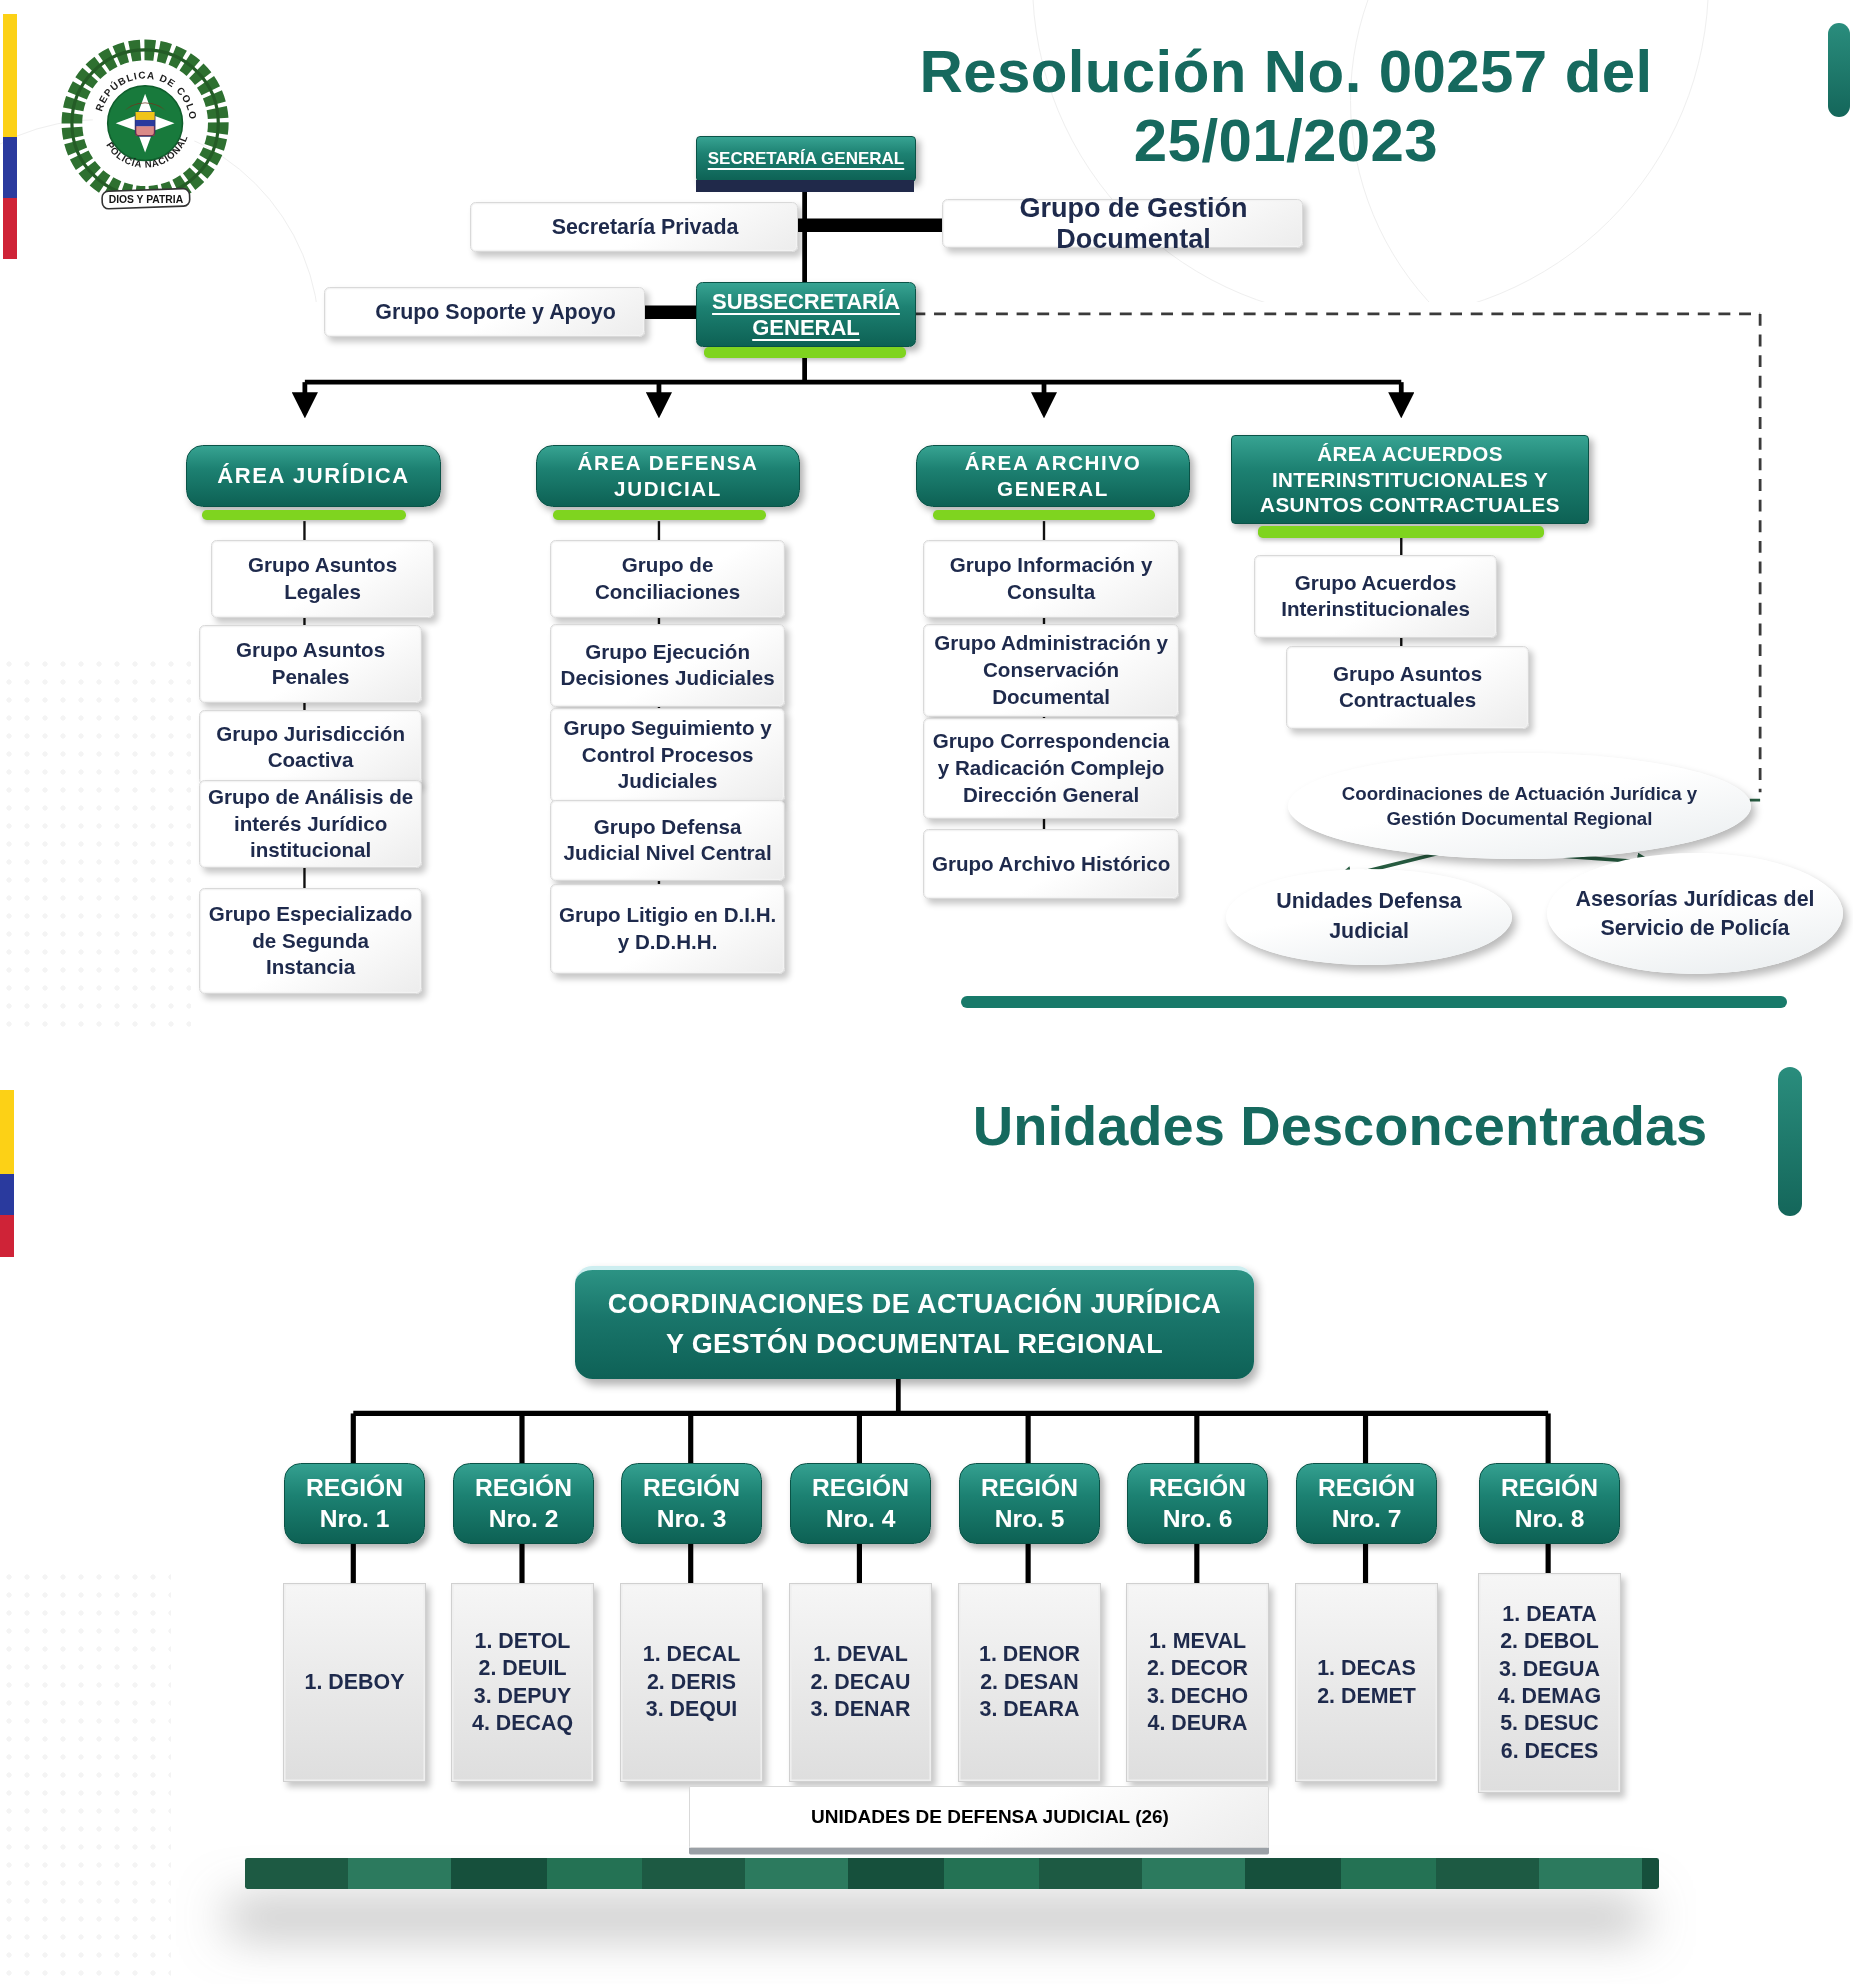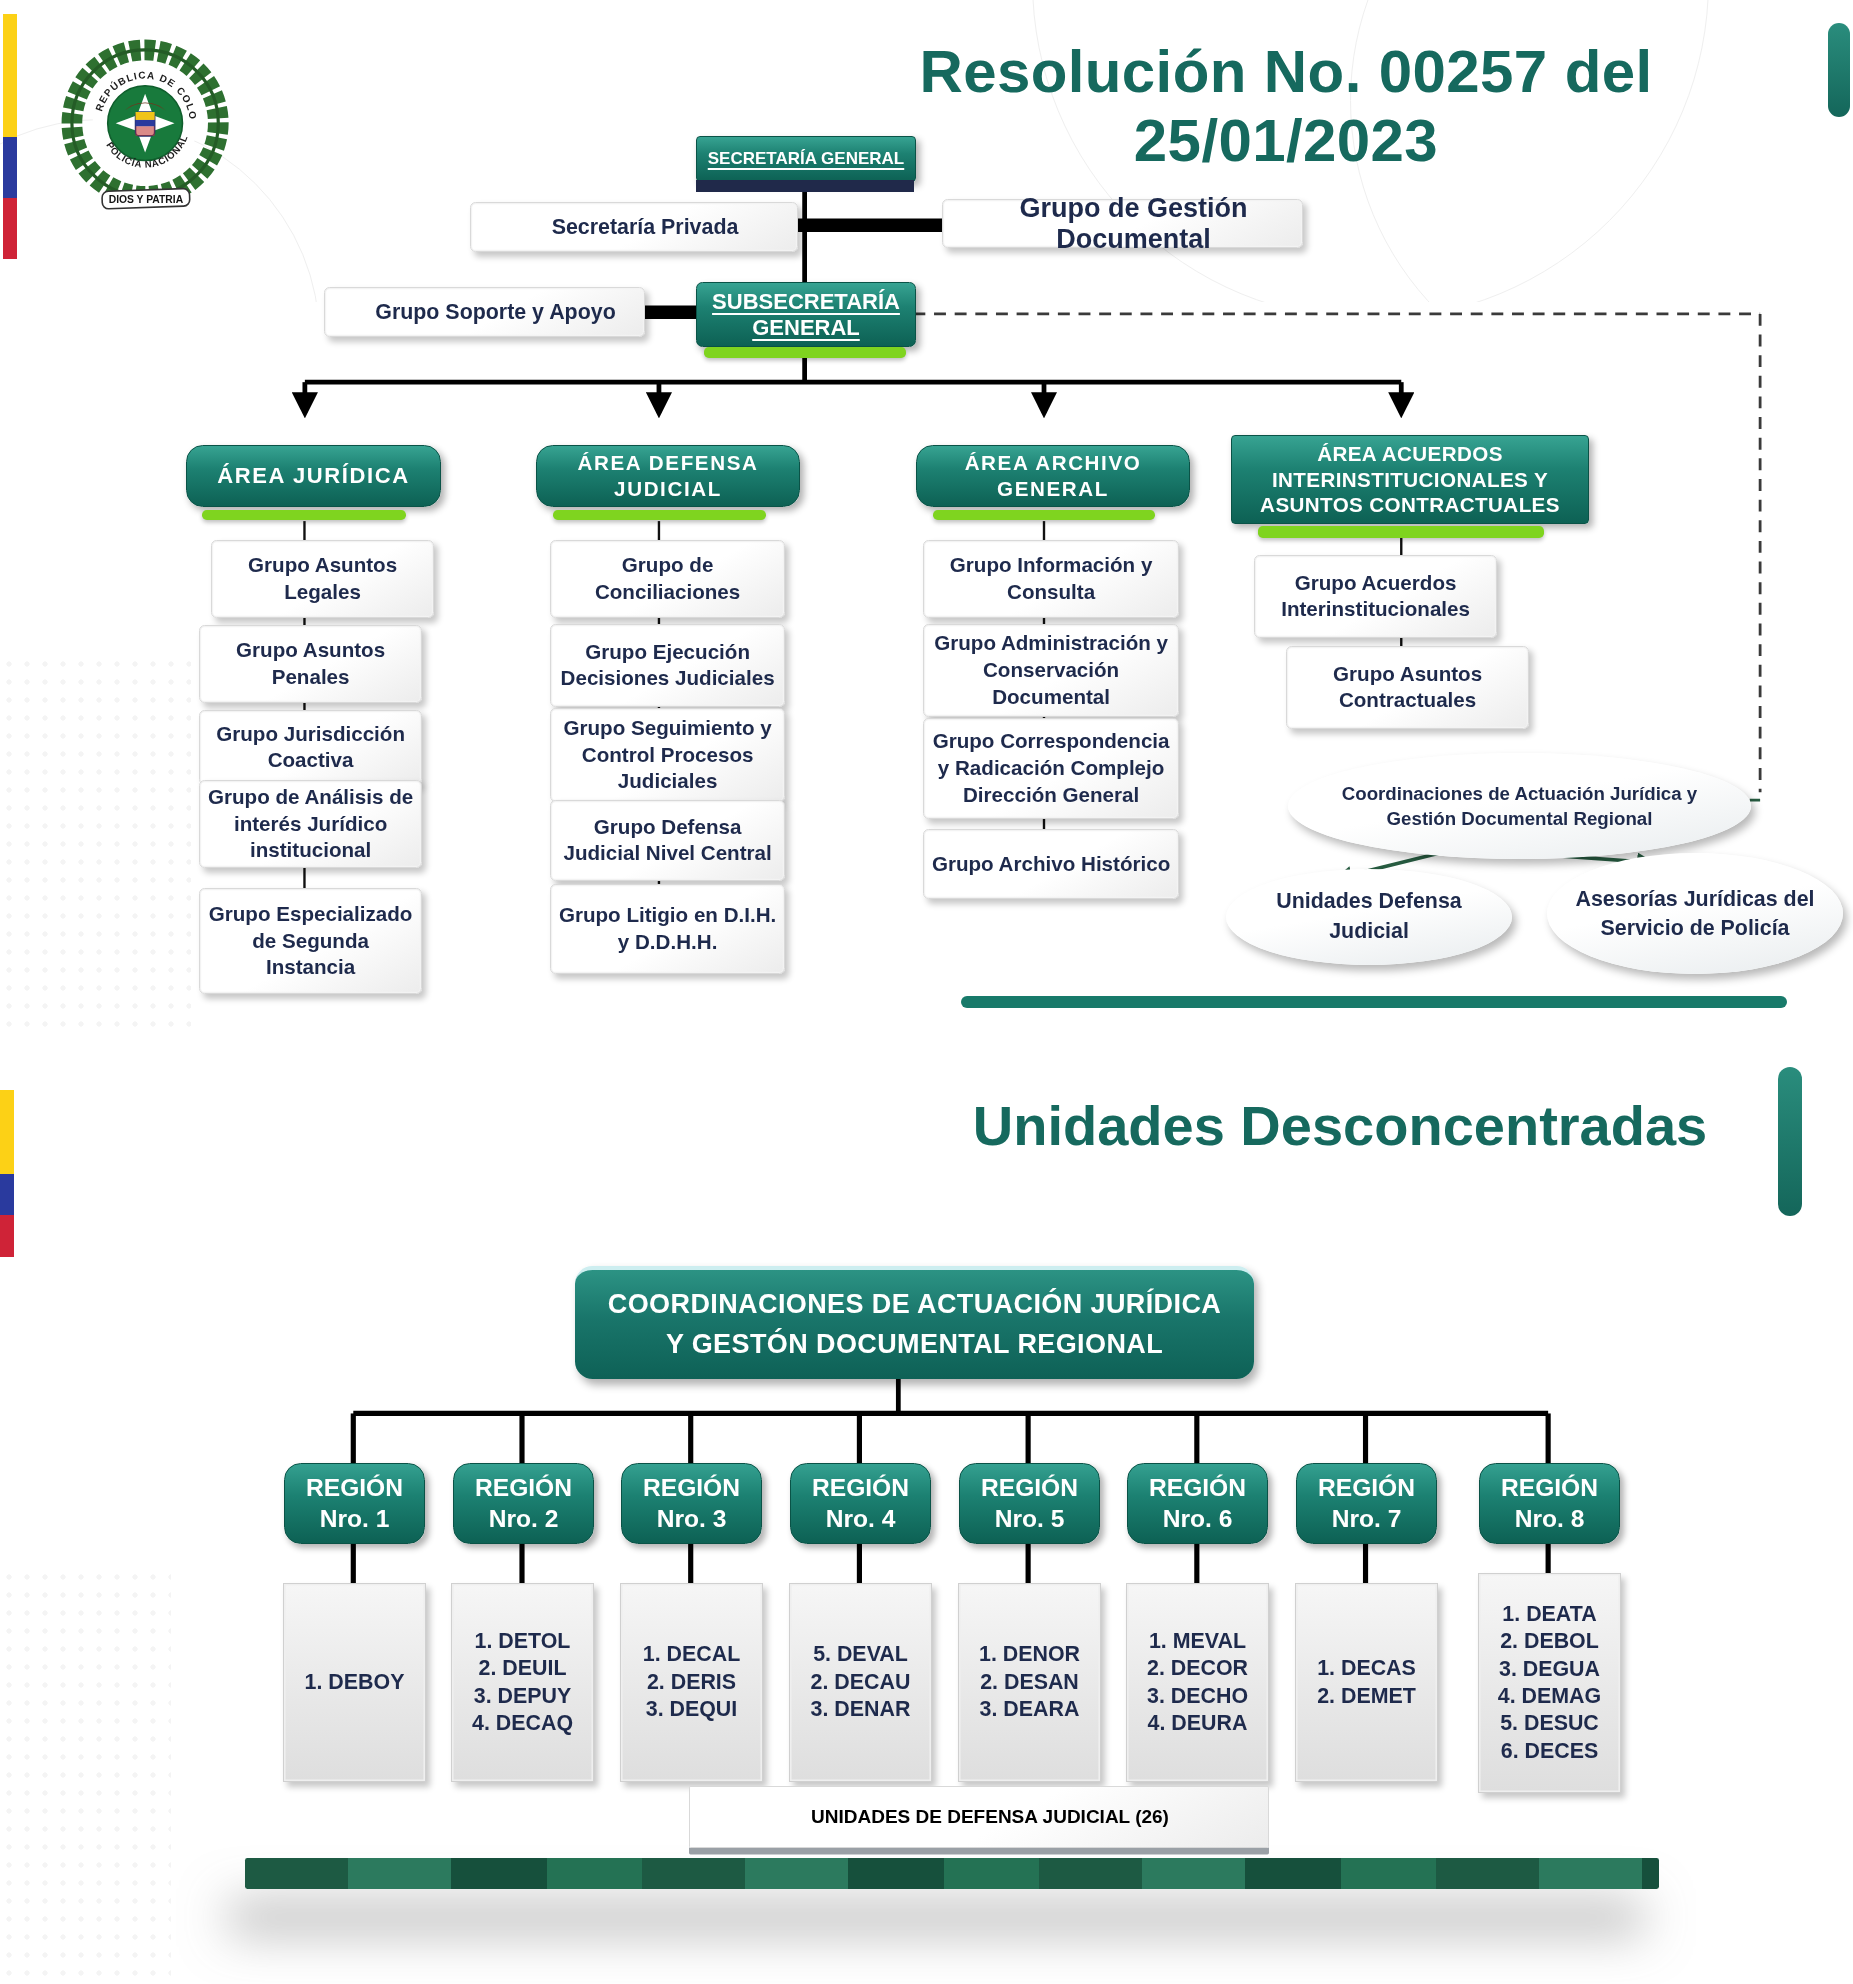--- a/index.html
+++ b/index.html
@@ -353,21 +353,21 @@
       <div class="li">2. DEUIL</div>
       <div class="li">3. DEPUY</div>
       <div class="li">4. DECAQ</div>
     </div>
   <div class="graybox z2" style="left:620px;top:1583px;width:141px;height:197px;">
       <div class="li">1. DECAL</div>
       <div class="li">2. DERIS</div>
       <div class="li">3. DEQUI</div>
     </div>
   <div class="graybox z2" style="left:789px;top:1583px;width:141px;height:197px;">
-      <div class="li">5. DEVAL</div>
+      <div class="li">1. DEVAL</div>
       <div class="li">2. DECAU</div>
       <div class="li">3. DENAR</div>
     </div>
   <div class="graybox z2" style="left:958px;top:1583px;width:141px;height:197px;">
       <div class="li">1. DENOR</div>
       <div class="li">2. DESAN</div>
       <div class="li">3. DEARA</div>
     </div>
   <div class="graybox z2" style="left:1126px;top:1583px;width:141px;height:197px;">
       <div class="li">1. MEVAL</div>

